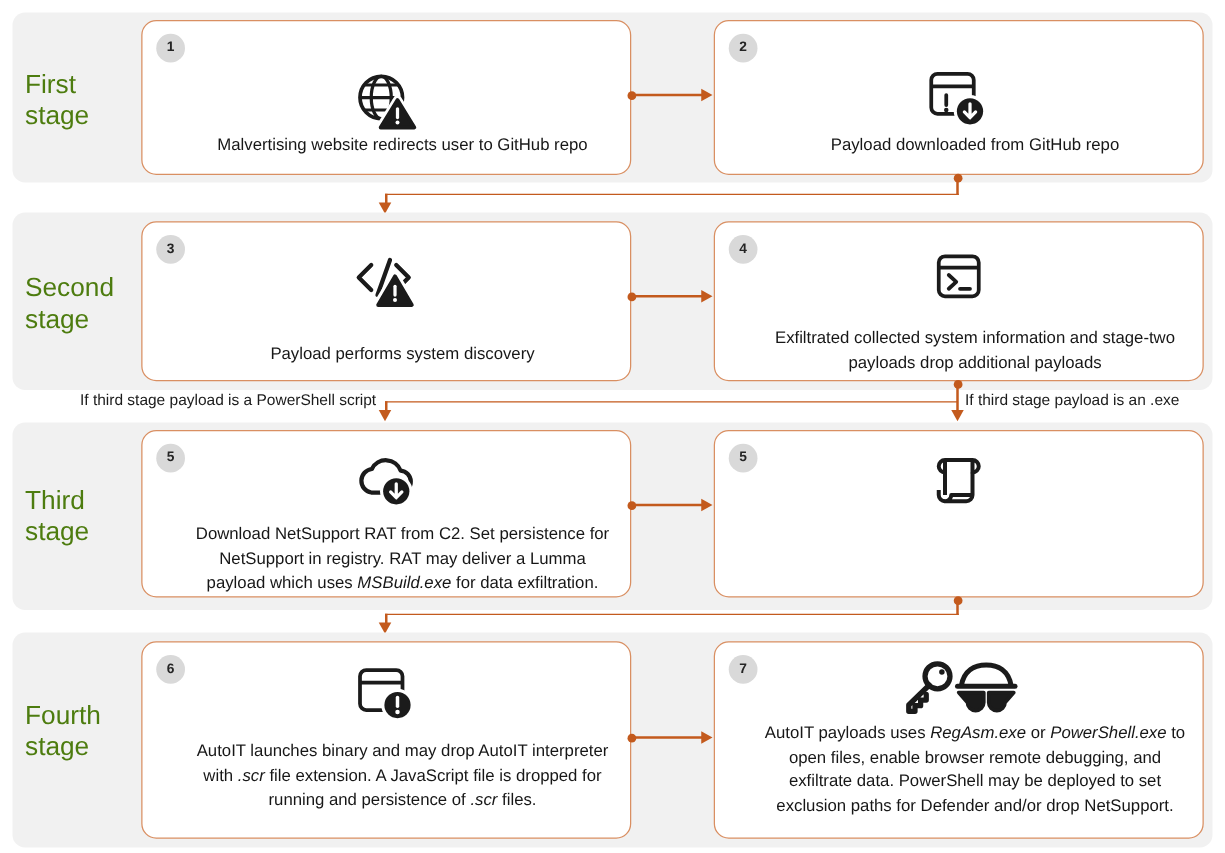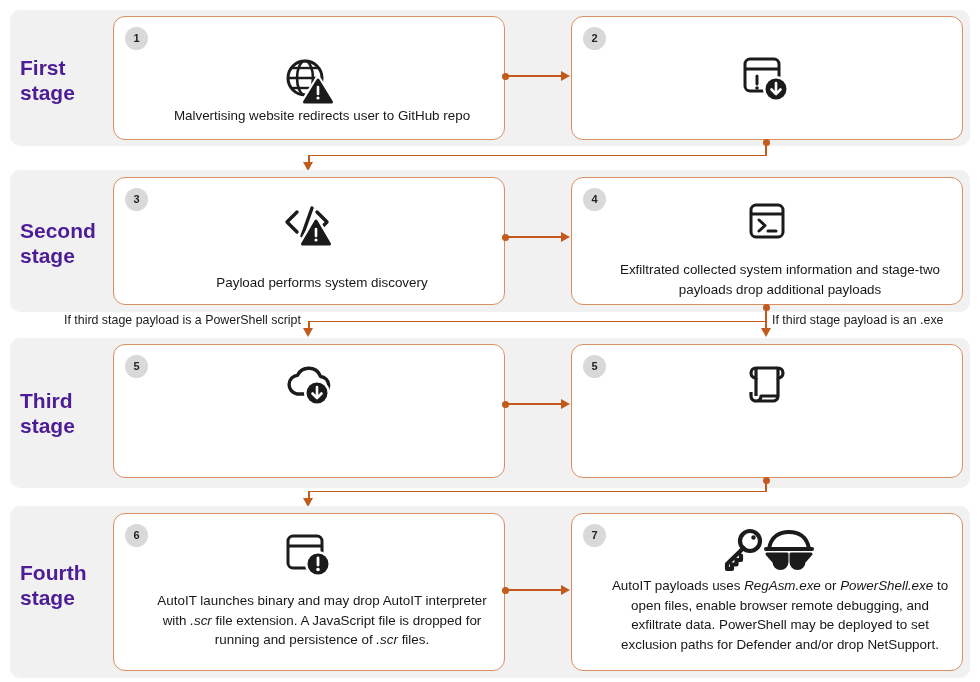--- a/index.html
+++ b/index.html
@@ -7,22 +7,22 @@
     width:980px;height:682px;position:relative;overflow:hidden;
     font-family:"Liberation Sans","DejaVu Sans",sans-serif;
     color:#1b1b1b;
   }
   .stage-row{
     position:absolute;left:10px;width:960px;
     background:#f1f1f1;border-radius:10px;
   }
   .stage-label{
     position:absolute;left:20px;
-    font-size:21px;line-height:25px;color:#4c1d95;
-    font-weight:700;width:86px;
+    font-size:21px;line-height:25px;color:#4d7c0f;
+    font-weight:400;width:86px;
   }
   .card{
     position:absolute;
     background:#ffffff;
     border:1.6px solid #d98f62;
     border-radius:12px;
     box-sizing:border-box;
   }
   .badge{
     position:absolute;left:11px;top:10px;
@@ -106,20 +106,21 @@
     <svg width="52" height="50" viewBox="0 0 52 50" aria-hidden="true">
       <rect x="4" y="4" width="34" height="32" rx="5" fill="none" stroke="#1b1b1b" stroke-width="3"></rect>
       <line x1="4" y1="14" x2="38" y2="14" stroke="#1b1b1b" stroke-width="3"></line>
       <line x1="16" y1="21" x2="16" y2="29" stroke="#1b1b1b" stroke-width="3" stroke-linecap="round"></line>
       <circle cx="16" cy="33" r="1.8" fill="#1b1b1b"></circle>
       <circle cx="35" cy="34" r="13" fill="#ffffff"></circle>
       <circle cx="35" cy="34" r="10.5" fill="#1b1b1b"></circle>
       <path d="M35 28 L35 39 M30.5 34.5 L35 39.2 L39.5 34.5" fill="none" stroke="#ffffff" stroke-width="2.6" stroke-linecap="round" stroke-linejoin="round"></path>
     </svg>
   </div>
+  <div class="card-text" style="top:89px;">Payload downloaded from GitHub repo</div>
 </div>
 
 <div class="dot" style="left:762.5px;top:138.5px;"></div>
 <div class="conn v" style="left:765.1px;top:142px;height:14px;"></div>
 <div class="conn h" style="left:308px;top:154.5px;width:459px;"></div>
 <div class="conn v" style="left:308px;top:154.5px;height:9px;"></div>
 <div class="arrow-d" style="left:303.4px;top:162px;"></div>
 
 <div class="stage-row" style="top:170px;height:142px;"></div>
 
@@ -183,20 +184,25 @@
 
 <div class="card" style="left:113px;top:344px;width:392px;height:134px;">
   <div class="badge">5</div>
   <div class="card-icon" style="top:17px;">
     <svg width="54" height="46" viewBox="0 0 54 46" aria-hidden="true">
       <path d="M15 32 A9.5 9.5 0 0 1 15.5 13.2 A12.5 12.5 0 0 1 38.5 14.5 A8.8 8.8 0 0 1 39 32 Z" fill="none" stroke="#1b1b1b" stroke-width="3.4" stroke-linejoin="round"></path>
       <circle cx="35" cy="31" r="13" fill="#ffffff"></circle>
       <circle cx="35" cy="31" r="10.5" fill="#1b1b1b"></circle>
       <path d="M35 25 L35 36 M30.5 31.5 L35 36.2 L39.5 31.5" fill="none" stroke="#ffffff" stroke-width="2.6" stroke-linecap="round" stroke-linejoin="round"></path>
     </svg>
+  </div>
+  <div class="card-text" style="top:72px;">
+    <span>Download NetSupport RAT from C2. Set persistence for</span>
+    <span>NetSupport in registry. RAT may deliver a Lumma</span>
+    <span>payload which uses </span><i>MSBuild.exe</i><span> for data exfiltration.</span>
   </div>
 </div>
 
 <div class="dot" style="left:501.5px;top:400.5px;"></div>
 <div class="conn h" style="left:505px;top:403.1px;width:57px;"></div>
 <div class="arrow-r" style="left:561px;top:398.5px;"></div>
 
 <div class="card" style="left:571px;top:344px;width:392px;height:134px;">
   <div class="badge">5</div>
   <div class="card-icon" style="top:17px;">

